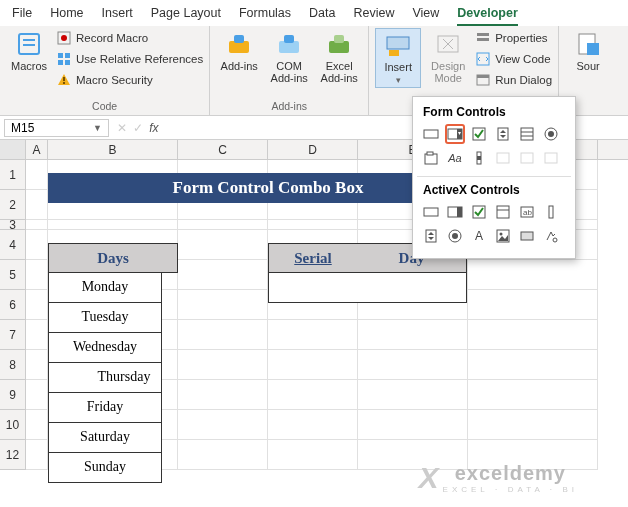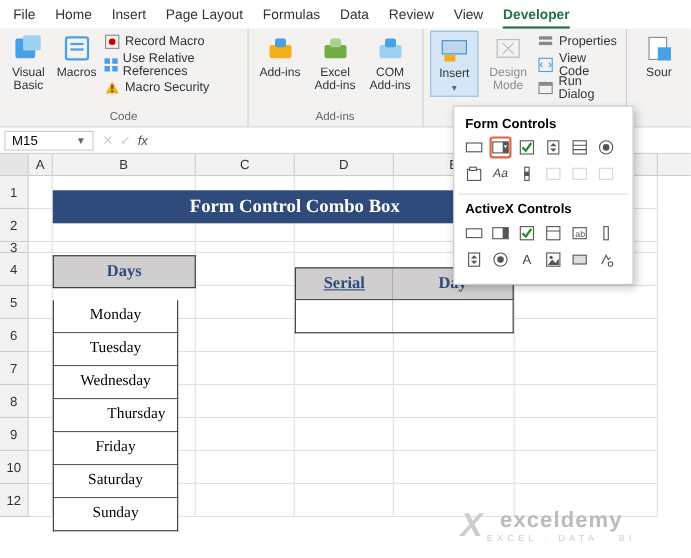--- a/index.html
+++ b/index.html
@@ -16,21 +16,21 @@
     .ribbon-group-body { display: flex; flex: 1; align-items: flex-start; gap: 4px; }
     .ribbon-group-label { text-align: center; font-size: 10.5px; color: #666; padding: 1px 0; }
     .big-btn { display: flex; flex-direction: column; align-items: center; justify-content: flex-start; width: 46px; padding: 2px; cursor: pointer; text-align: center; font-size: 11px; color: #333; gap: 2px; }
     .big-btn .ico { width: 28px; height: 28px; display: flex; align-items: center; justify-content: center; }
     .small-btn-row { display: flex; align-items: center; gap: 4px; font-size: 11.5px; color: #333; cursor: pointer; height: 20px; }
     .small-btn-row .ico { width: 16px; height: 16px; display:flex; align-items:center; justify-content:center;}
     .col-stack { display: flex; flex-direction: column; gap: 1px; }
 
     
     .formula-row { display: flex; align-items: center; height: 24px; border-bottom: 1px solid #d0d0d0; font-size: 12px; background:#fff;}
-    .name-box { width: 81px; border: 1px solid #ccc; margin: 2px 2px 2px 4px; padding: 1px 6px; display:flex; align-items:center; justify-content:space-between;}
+    .name-box { width: 105px; border: 1px solid #ccc; margin: 2px 2px 2px 4px; padding: 1px 6px; display:flex; align-items:center; justify-content:space-between;}
     .name-box span.drop { color:#666; font-size:9px;}
     .fx-controls { display:flex; align-items:center; gap:6px; padding: 0 6px; color:#888;}
     .fx-label { font-style: italic; color:#555;}
     .formula-input { flex:1; border:none; padding:2px 4px; outline:none;}
 
     
     .col-headers { display:flex; height:20px; background:#f3f2f1; border-bottom:1px solid #ccc; font-size:12px; color:#333;}
     .all-sel { width: 26px; border-right:1px solid #ccc; background:#e6e6e6;}
     .col-h { text-align:center; border-right:1px solid #ccc; line-height:20px;}
     .wA { width:22px;} .wB{width:130px;} .wC{width:90px;} .wD{width:90px;} .wE{width:110px;} .wF{width:130px;}
@@ -39,21 +39,21 @@
     .grid { position:relative; }
     .grow { display:flex; height:30px; }
     .grow.short { height: 10px;}
     .rh { width:26px; background:#f3f2f1; border-right:1px solid #ccc; border-bottom:1px solid #ccc; font-size:12px; text-align:center; line-height:30px; color:#333;}
     .grow.short .rh{line-height:10px;}
     .cell { border-right:1px solid #e0e0e0; border-bottom:1px solid #e0e0e0; line-height:30px; text-align:center;}
 
     
     .sheet-overlay { position:absolute; top:0; left:26px; }
     .title-bar { position:absolute; top:13px; left:22px; width:440px; height:30px; background:#2f4b7c; color:#fff; font-family: Georgia, serif; font-size:17px; font-weight:bold; line-height:30px; text-align:center;}
-    .days-head { position:absolute; top:72px; left:22px; width:130px; height:30px; background:#d0cece; border:1px solid #333; font-weight:bold; color:#2f4b7c; font-family:Georgia,serif; line-height:28px; text-align:center; font-size:15px;}
+    .days-head { position:absolute; top:83px; left:22px; width:130px; height:30px; background:#d0cece; border:1px solid #333; font-weight:bold; color:#2f4b7c; font-family:Georgia,serif; line-height:28px; text-align:center; font-size:15px;}
     .days-cell { position:absolute; left:22px; width:114px; height:30px; border:1px solid #333; border-top:none; line-height:28px; text-align:center; font-family:Georgia,serif; font-size:14px; background:#fff;}
     .sd-head { position:absolute; top:83px; height:30px; background:#d0cece; border:1px solid #333; font-weight:bold; color:#2f4b7c; font-family:Georgia,serif; line-height:28px; text-align:center; font-size:15px;}
     .sd-cell { position:absolute; top:113px; height:30px; border:1px solid #333; border-top:none; background:#fff;}
     .serial-h{left:242px;width:90px;text-decoration:underline;} .day-h{left:331px;width:110px;border-left:none;}
     .serial-c{left:242px;width:90px;} .day-c{left:331px;width:110px;border-left:none;}
 
     
     .insert-panel { position:absolute; top:96px; left:412px; width:164px; background:#fff; border:1px solid #c6c6c6; box-shadow: 2px 3px 8px rgba(0,0,0,0.25); padding:6px 8px 8px 8px; z-index:50;}
     .insert-sect-title { font-weight:bold; font-size:12px; padding:2px 0 5px 2px;}
     .icon-grid { display:flex; flex-wrap:wrap; gap:4px; padding-bottom:4px;}
@@ -81,29 +81,20 @@
   <span>Data</span>
   <span>Review</span>
   <span>View</span>
   <span class="active">Developer</span>
 </div>
 
 <div class="ribbon">
 
   <div class="ribbon-group">
     <div class="ribbon-group-body">
-      <div class="big-btn">
-        <span class="ico">
-          <svg width="26" height="26">
-              <rect x="1" y="4" width="18" height="18" fill="#4aa0e6" rx="2"></rect>
-              <rect x="8" y="1" width="16" height="14" fill="#9cd1f4" rx="2"></rect>
-            </svg>
-        </span>
-        <span>Visual Basic</span>
-      </div>
       <div class="big-btn">
         <span class="ico">
           <svg width="26" height="26">
               <rect x="3" y="3" width="20" height="20" fill="none" stroke="#4aa0e6" stroke-width="2" rx="2"></rect>
               <rect x="7" y="8" width="12" height="2" fill="#4aa0e6"></rect>
               <rect x="7" y="13" width="12" height="2" fill="#4aa0e6"></rect>
             </svg>
         </span>
         <span>Macros</span>
       </div>
@@ -150,34 +141,34 @@
             <svg width="26" height="26">
               <rect x="3" y="10" width="20" height="12" fill="#f3b01b" rx="2"></rect>
               <rect x="8" y="4" width="10" height="8" fill="#4aa0e6" rx="2"></rect>
             </svg>
           </span>
         <span>Add-ins</span>
       </div>
       <div class="big-btn">
         <span class="ico">
             <svg width="26" height="26">
+              <rect x="3" y="10" width="20" height="12" fill="#9cd1f4" rx="2"></rect>
+              <rect x="8" y="4" width="10" height="8" fill="#4aa0e6" rx="2"></rect>
+            </svg>
+          </span>
+        <span>COM Add-ins</span>
+      </div>
+      <div class="big-btn">
+        <span class="ico">
+            <svg width="26" height="26">
               <rect x="3" y="10" width="20" height="12" fill="#70ad47" rx="2"></rect>
               <rect x="8" y="4" width="10" height="8" fill="#a9d08e" rx="2"></rect>
             </svg>
           </span>
         <span>Excel Add-ins</span>
-      </div>
-      <div class="big-btn">
-        <span class="ico">
-            <svg width="26" height="26">
-              <rect x="3" y="10" width="20" height="12" fill="#9cd1f4" rx="2"></rect>
-              <rect x="8" y="4" width="10" height="8" fill="#4aa0e6" rx="2"></rect>
-            </svg>
-          </span>
-        <span>COM Add-ins</span>
       </div>
     </div>
     <div class="ribbon-group-label">Add-ins</div>
   </div>
 
   <div class="ribbon-group" style="border-right:1px solid #d0d0d0;">
     <div class="ribbon-group-body">
       <div class="big-btn" style="background:#d4e6f7;border:1px solid #9abedb;">
         <span class="ico">
             <svg width="26" height="26">

